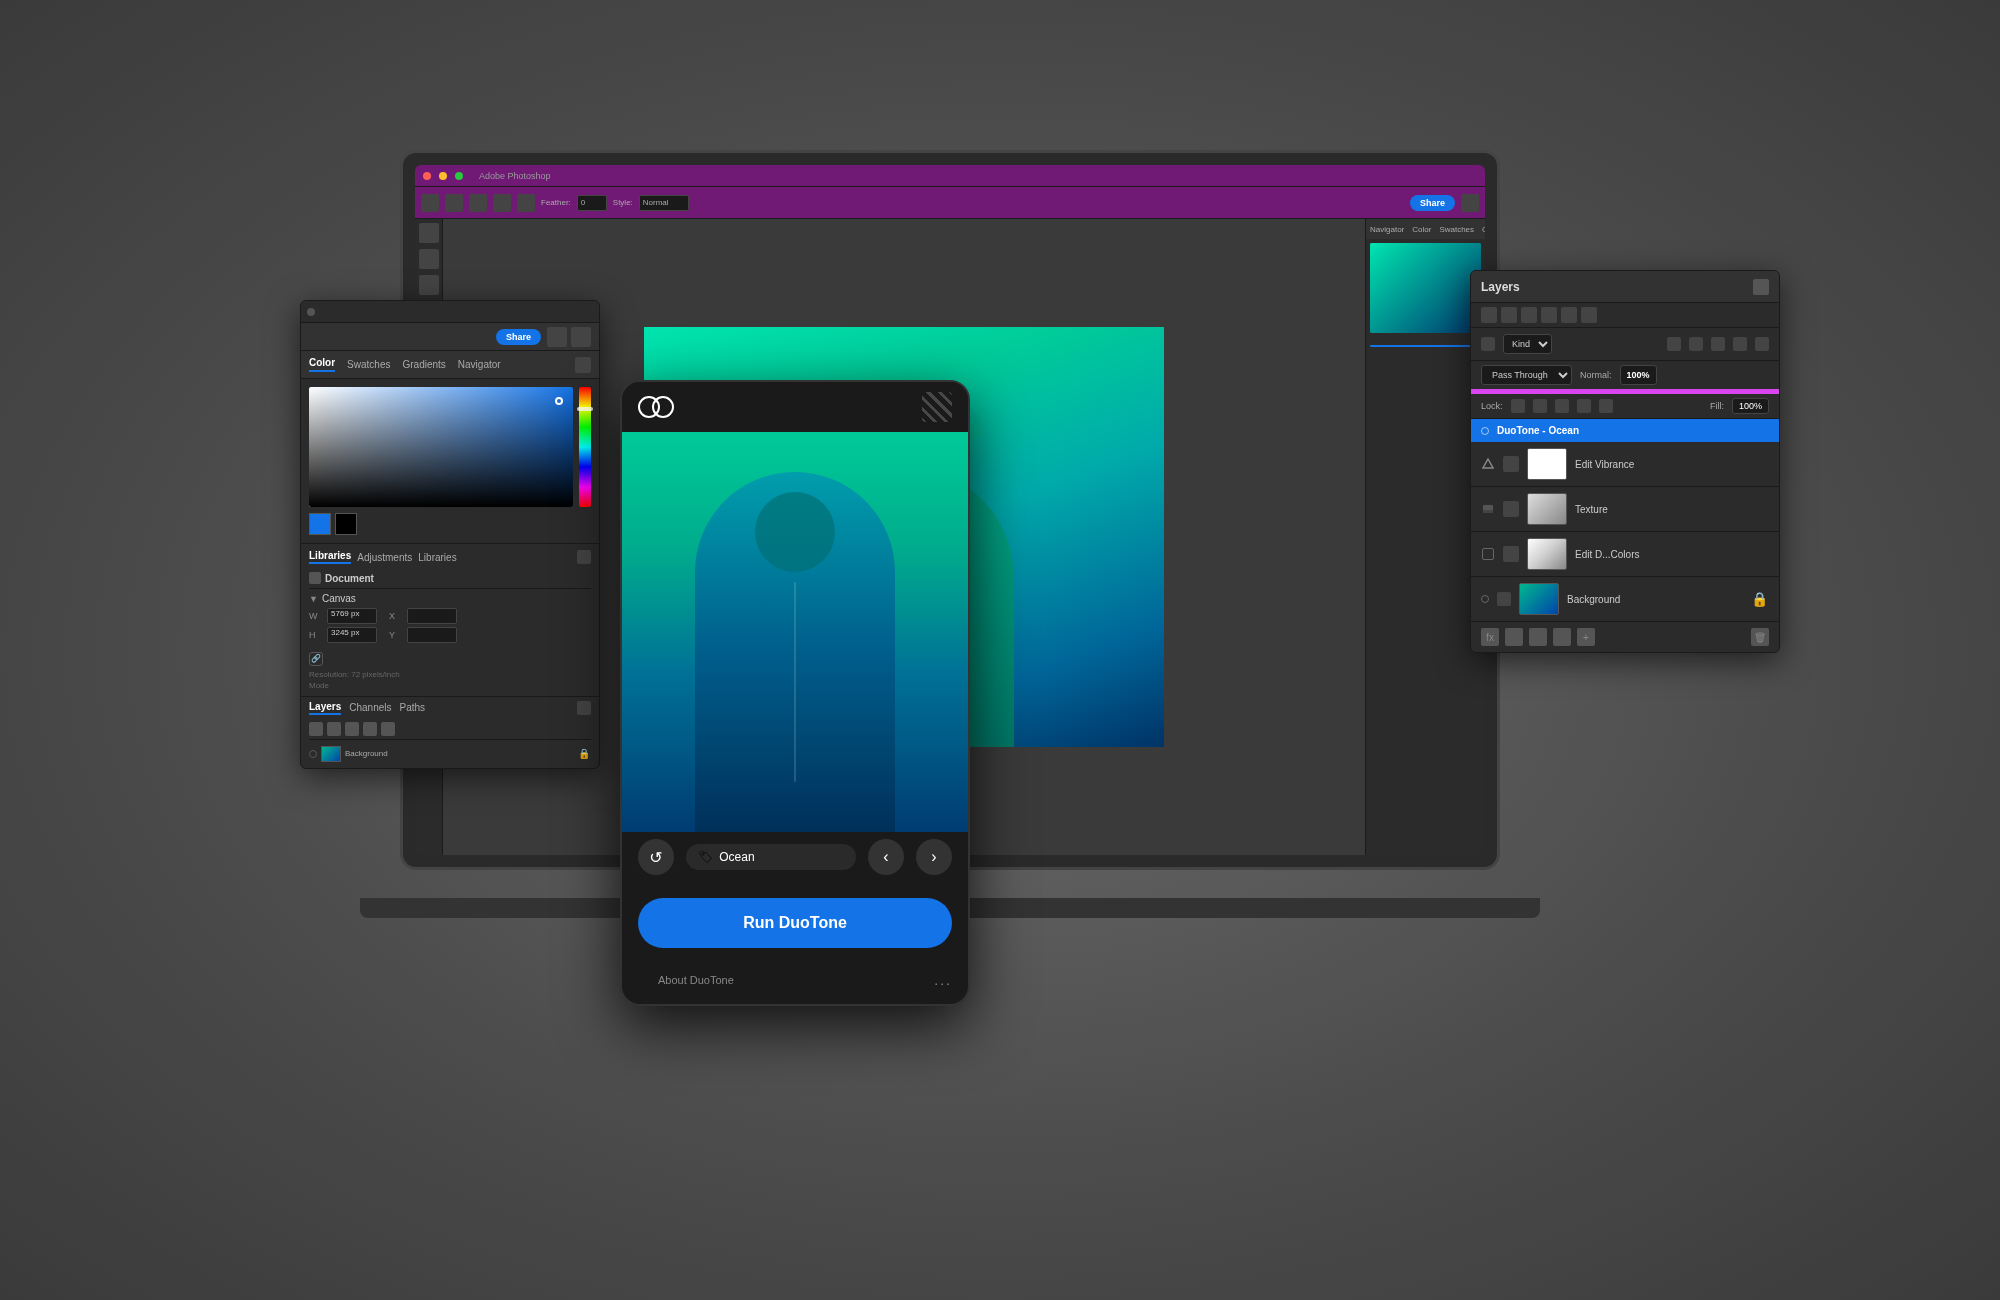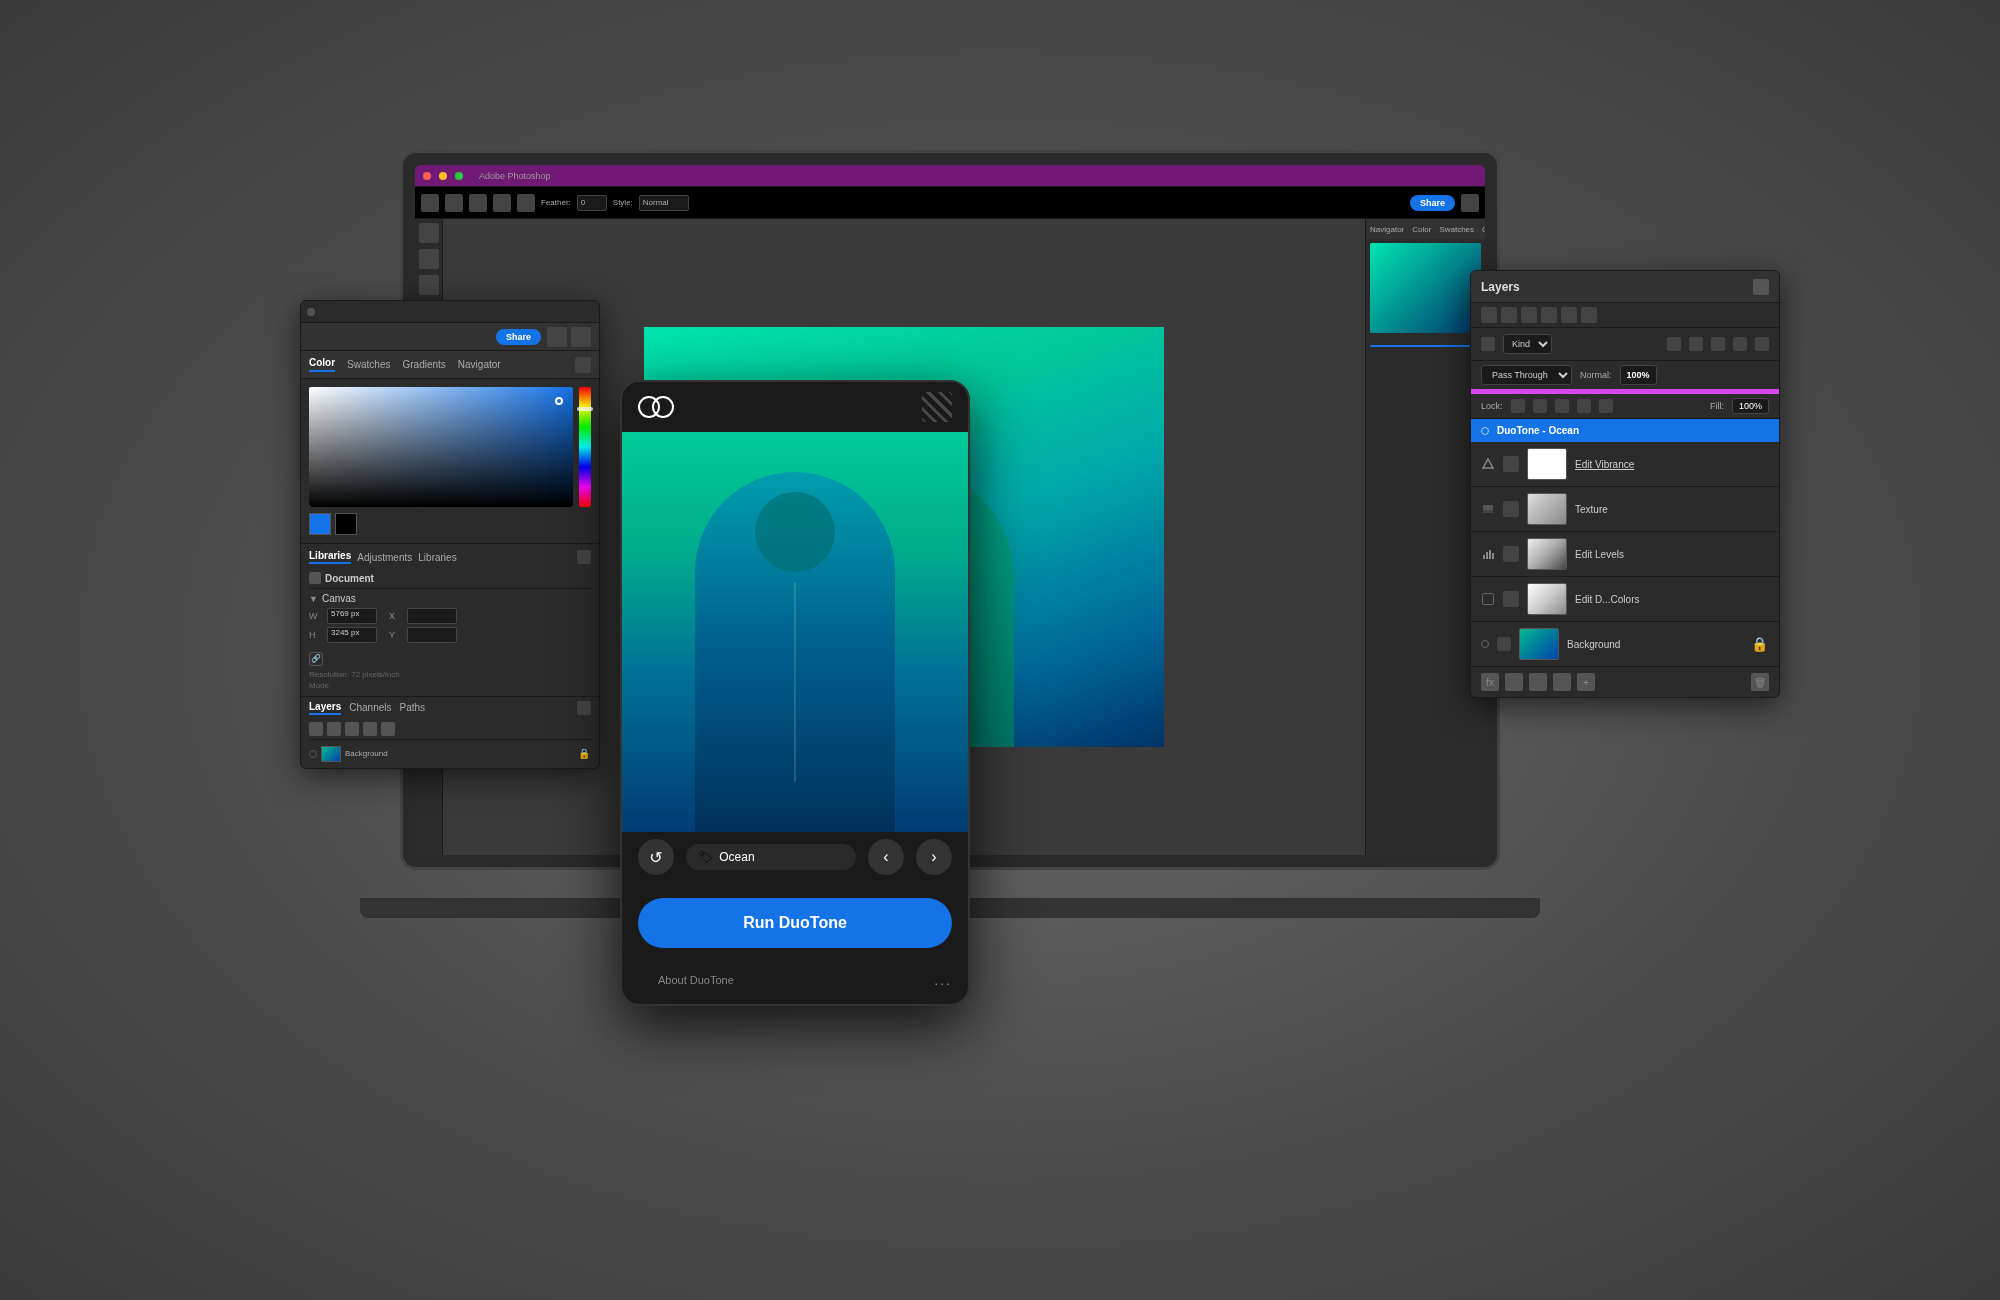--- a/index.html
+++ b/index.html
@@ -86,21 +86,21 @@
       gap: 8px;
     }
 
     .ps-menu-dot {
       width: 8px; height: 8px;
       border-radius: 50%;
     }
 
     .ps-toolbar-strip {
       height: 32px;
-      background: #000000;
+      background: #701a75;
       border-bottom: 1px solid #1a1a1a;
       display: flex;
       align-items: center;
       padding: 0 6px;
       gap: 6px;
     }
 
     .ps-toolbar-icon {
       width: 18px; height: 18px;
       background: #444;
@@ -809,51 +809,36 @@
     <div class="layer-row">
       <div style="width:14px;height:14px;display:flex;align-items:center;justify-content:center;">
         <svg width="12" height="12" viewBox="0 0 12 12">
             <polygon points="6,1 11,10 1,10" fill="none" stroke="#888" stroke-width="1.5"></polygon>
           </svg>
       </div>
       <div style="width:16px;height:16px;background:#444;border-radius:2px;"></div>
       <div class="layer-thumb">
         <div style="width:100%;height:100%;background:#fff;"></div>
       </div>
-      <span style="font-size:10px;color:#ccc;text-decoration:underline;">Edit Vibrance</span>
+      <span style="font-size:10px;color:#ccc;">Edit Vibrance</span>
     </div>
 
     <div class="layer-row">
       <div style="width:14px;height:14px;display:flex;align-items:center;justify-content:center;">
         <div style="width:10px;height:8px;background:#555;border-radius:1px;position:relative;">
           <div style="position:absolute;bottom:0;left:0;right:0;height:3px;background:#444;"></div>
         </div>
       </div>
       <div style="width:16px;height:16px;background:#444;border-radius:2px;"></div>
       <div class="layer-thumb">
         <div style="width:100%;height:100%;background:linear-gradient(135deg,#ddd 0%,#888 100%);"></div>
       </div>
       <span style="font-size:10px;color:#ccc;">Texture</span>
     </div>
 
-    <div class="layer-row">
-      <div style="width:14px;height:14px;display:flex;align-items:center;justify-content:center;">
-        <svg width="12" height="10" viewBox="0 0 12 10">
-            <rect x="1" y="6" width="2" height="4" fill="#888"></rect>
-            <rect x="4" y="3" width="2" height="7" fill="#888"></rect>
-            <rect x="7" y="1" width="2" height="9" fill="#888"></rect>
-            <rect x="10" y="4" width="2" height="6" fill="#888"></rect>
-          </svg>
-      </div>
-      <div style="width:16px;height:16px;background:#444;border-radius:2px;"></div>
-      <div class="layer-thumb">
-        <div style="width:100%;height:100%;background:linear-gradient(135deg,#eee 0%,#aaa 50%,#444 100%);"></div>
-      </div>
-      <span style="font-size:10px;color:#ccc;">Edit Levels</span>
-    </div>
 
     <div class="layer-row">
       <div style="width:14px;height:14px;display:flex;align-items:center;justify-content:center;">
         <div style="width:12px;height:12px;border:1.5px solid #666;border-radius:2px;"></div>
       </div>
       <div style="width:16px;height:16px;background:#444;border-radius:2px;"></div>
       <div class="layer-thumb">
         <div style="width:100%;height:100%;background:linear-gradient(135deg,#fff 0%,#ccc 50%,#888 100%);"></div>
       </div>
       <span style="font-size:10px;color:#ccc;">Edit D...Colors</span>

